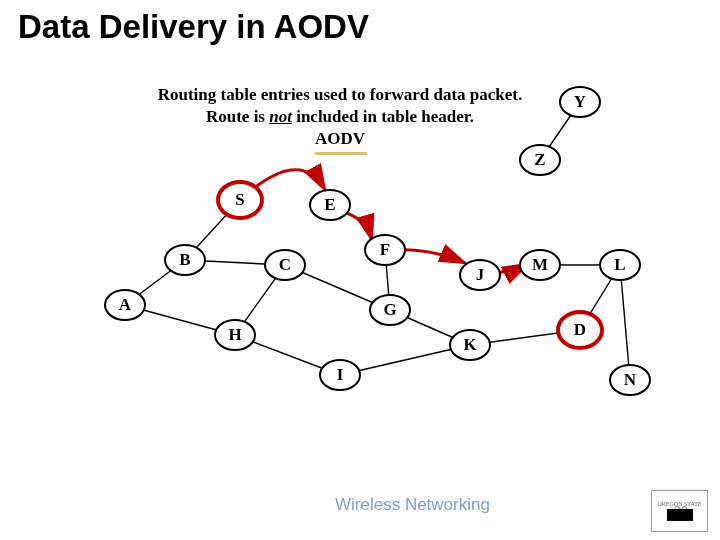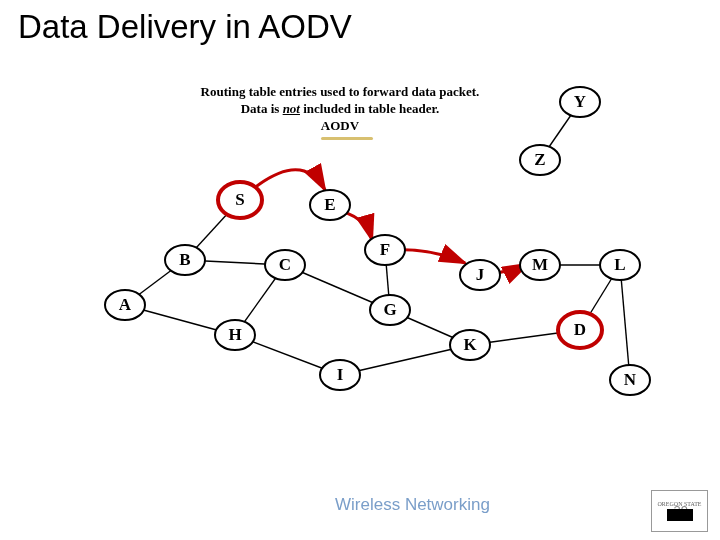--- a/index.html
+++ b/index.html
@@ -1,18 +1,18 @@
 <!DOCTYPE html>
 <html><head>
 <meta charset="utf-8">
 <style>
   html,body{margin:0;padding:0;width:720px;height:540px;background:#fff;font-family:"Times New Roman",serif;color:#000;}
   .slide{position:relative;width:720px;height:540px;}
-  .title{position:absolute;left:18px;top:8px;font-family:Arial,Helvetica,sans-serif;font-weight:400;font-size:33px;}
-  .desc{position:absolute;left:90px;top:84px;width:500px;font-size:13px;font-weight:700;line-height:1.3;text-align:center;}
+  .title{position:absolute;left:18px;top:8px;font-family:Arial,Helvetica,sans-serif;font-weight:700;font-size:33px;}
+  .desc{position:absolute;left:90px;top:84px;width:500px;font-size:17px;font-weight:700;line-height:1.3;text-align:center;}
   .desc .not{text-decoration:underline;font-style:italic;}
   .desc .data{position:relative;display:inline-block;}
   .underline{position:absolute;left:0;bottom:-5px;height:3px;background:#d8c070;border-radius:2px;}
   svg.graph{position:absolute;left:0;top:0;}
   .node{fill:#fff;stroke:#000;stroke-width:2;}
   .node-red{fill:#fff;stroke:#c00000;stroke-width:4;}
   .lbl{font-family:"Times New Roman",serif;font-weight:700;font-size:17px;text-anchor:middle;dominant-baseline:middle;}
   .edge{stroke:#000;stroke-width:1.4;fill:none;}
   .path-red{stroke:#c00000;stroke-width:3.2;fill:none;}
   .footer{position:absolute;left:335px;bottom:25px;font-family:Arial,sans-serif;font-size:17px;color:#7a9ec9;text-align:center;}
@@ -21,21 +21,21 @@
   .corner .blk{width:26px;height:12px;background:#000;margin-top:2px;}
 </style>
 </head>
 <body>
 <div class="slide">
 
 <div class="title">Data Delivery in AODV</div>
 
 <div class="desc">
   <span style="position:relative;">Routing table entries used to forward data packet.</span><br>
-  <span>Data is </span><span class="not">not</span><span> included in table header.</span><br>
+  <span>Route is </span><span class="not">not</span><span> included in table header.</span><br>
   <span class="data">
     <span>AODV</span>
     <span class="underline" style="width:52px;"></span>
   </span>
 </div>
 
 <svg class="graph" width="720" height="540">
   <defs>
     <marker id="arrR" markerWidth="10" markerHeight="10" refX="8" refY="3" orient="auto">
       <path d="M0,0 L9,3 L0,6 Z" fill="#c00000"></path>

